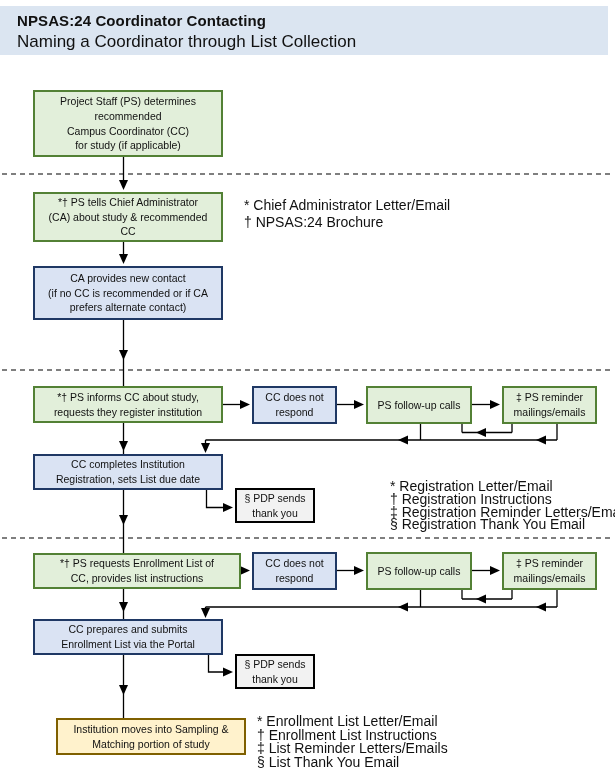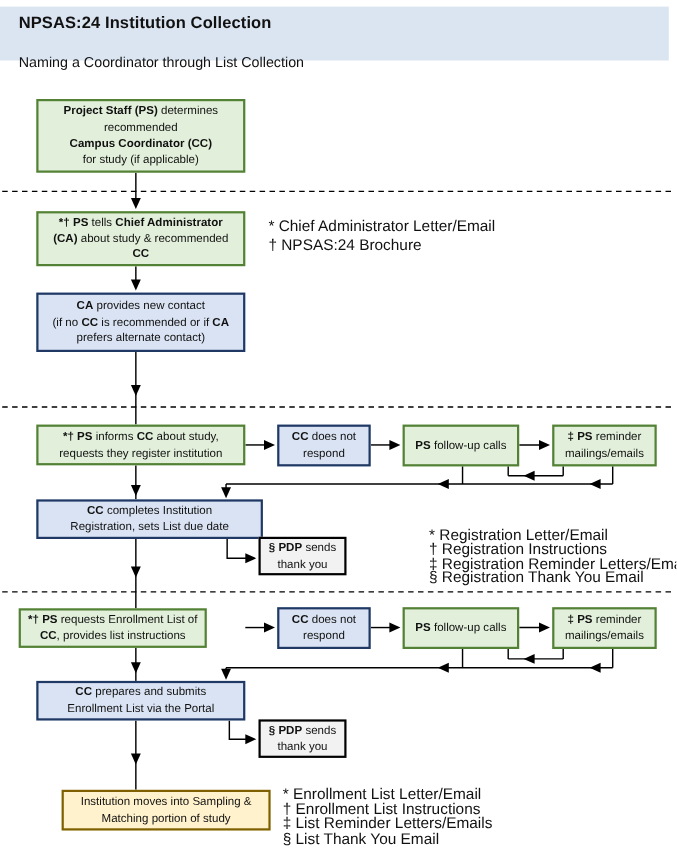--- a/index.html
+++ b/index.html
@@ -6,27 +6,27 @@
   #stage{
     position:relative;width:615px;height:779px;background:#fff;overflow:hidden;
     font-family:"Liberation Sans",sans-serif;color:#111;
   }
   #connectors{position:absolute;left:0;top:0;z-index:1;}
   .header{
     position:absolute;left:0;top:6px;width:608px;height:49px;
     background:var(--header-bg);z-index:2;box-sizing:border-box;padding:6px 0 0 17px;
   }
   .header .title{font-size:15px;font-weight:bold;letter-spacing:.1px;}
-  .header .subtitle{font-size:13px;margin-top:20px;}
+  .header .subtitle{font-size:17px;margin-top:3px;}
   .node{
     position:absolute;z-index:2;box-sizing:border-box;
     display:flex;flex-direction:column;justify-content:center;align-items:center;
     text-align:center;font-size:10.5px;line-height:1.42;padding:2px 4px;background:#fff;
   }
-  .node .b,.b{font-weight:bold;}
+  .node .b,.b{font-weight:normal;}
   .green{background:var(--green-fill);border:2px solid var(--green-border);}
   .blue{background:var(--blue-fill);border:2px solid var(--blue-border);}
   .blue-thick{background:var(--blue-fill);border:2.5px solid var(--blue-border);}
   .gray{background:var(--gray-fill);border:2.5px solid var(--gray-border);}
   .yellow{background:var(--yellow-fill);border:2.5px solid var(--yellow-border);margin-left:23px;}
   .fnotes{position:absolute;z-index:2;font-size:14px;}
   .fnotes div{white-space:nowrap;}
   .fn-a div{line-height:17px;}
   .fn-b div{line-height:12.8px;}
   .fn-c div{line-height:13.5px;}
@@ -112,21 +112,21 @@
 
     <g>
       <path d="M206.5 490 V507.5 H226"></path>
       <polygon points="233,507.5 223,503 223,512"></polygon>
       <path d="M208.5 655 V672 H226"></path>
       <polygon points="233,672 223,667.5 223,676.5"></polygon>
     </g>
   </svg>
 
   <div class="header">
-    <div class="title">NPSAS:24 Institution Collection</div>
+    <div class="title">NPSAS:24 Coordinator Contacting</div>
     <div class="subtitle">Naming a Coordinator through List Collection</div>
   </div>
 
   <div class="node green" style="left:33px;top:90px;width:190px;height:67px;">
       <div><span class="b">Project Staff (PS)</span><span> determines</span></div>
       <div><span>recommended</span></div>
       <div><span class="b">Campus Coordinator (CC)</span></div>
       <div><span>for study (if applicable)</span></div>
     </div>
 
@@ -151,31 +151,31 @@
       <div><span>respond</span></div>
     </div>
   <div class="node green" style="left:366px;top:386px;width:106px;height:38px;">
       <div><span class="b">PS</span><span> follow-up calls</span></div>
     </div>
   <div class="node green" style="left:502px;top:386px;width:95px;height:38px;">
       <div><span class="b">‡ PS</span><span> reminder</span></div>
       <div><span>mailings/emails</span></div>
     </div>
 
-  <div class="node blue-thick" style="left:33px;top:454px;width:206px;height:36px;">
+  <div class="node blue-thick" style="left:33px;top:454px;width:190px;height:36px;">
       <div><span class="b">CC</span><span> completes Institution</span></div>
       <div><span>Registration, sets List due date</span></div>
     </div>
 
   <div class="node gray" style="left:235px;top:488px;width:80px;height:35px;">
       <div><span class="b">§ PDP</span><span> sends</span></div>
       <div><span>thank you</span></div>
     </div>
 
-  <div class="node green" style="left:17px;top:553px;width:171px;height:36px;">
+  <div class="node green" style="left:33px;top:553px;width:208px;height:36px;">
       <div><span class="b">*† PS</span><span> requests Enrollment List of</span></div>
       <div><span class="b">CC</span><span>, provides list instructions</span></div>
     </div>
   <div class="node blue" style="left:252px;top:552px;width:85px;height:38px;">
       <div><span class="b">CC</span><span> does not</span></div>
       <div><span>respond</span></div>
     </div>
   <div class="node green" style="left:366px;top:552px;width:106px;height:38px;">
       <div><span class="b">PS</span><span> follow-up calls</span></div>
     </div>

